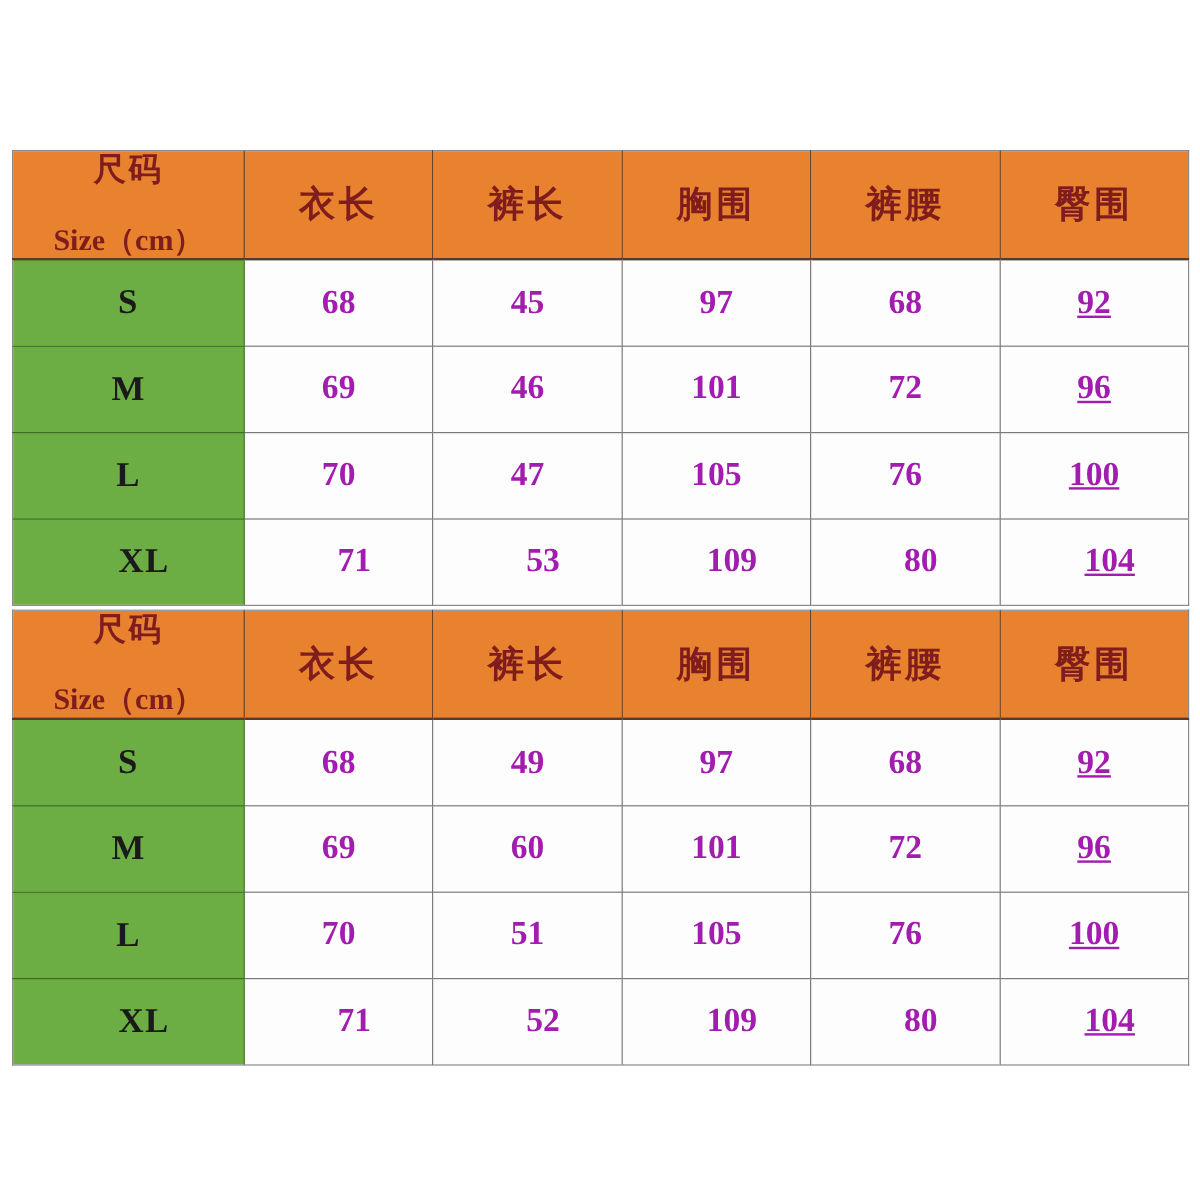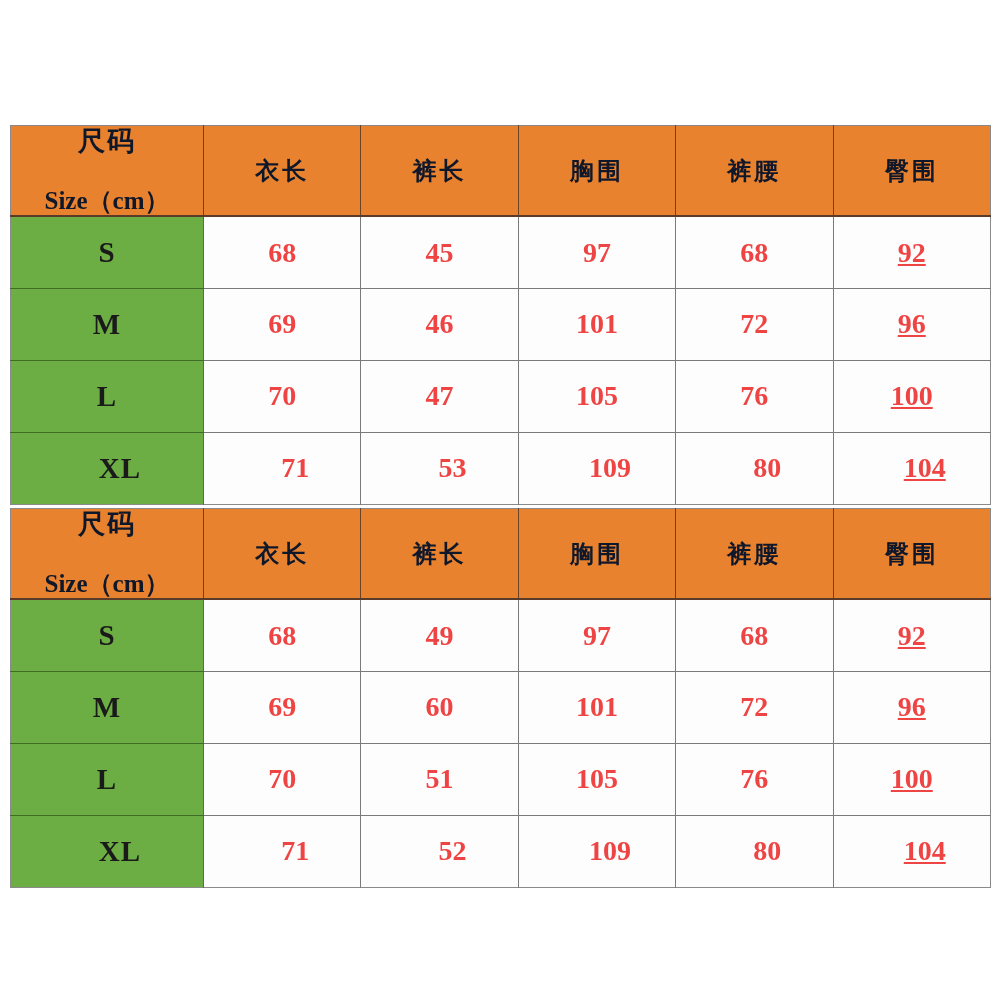--- a/index.html
+++ b/index.html
@@ -39,21 +39,21 @@
 
   .size-table col.col-size { width: 193px; }
   .size-table col.col-data { width: 157.4px; }
 
   
   .size-table thead tr {
     height: 80px;
   }
   .size-table th {
     background: #e8822e;
-    color: #0f172a;
+    color: #7f1d1d;
     font-weight: bold;
     text-align: center;
     vertical-align: middle;
     border-right: 1px solid #6b4326;
     border-bottom: 2px solid #5a3a28;
     padding: 0 2px;
     line-height: 1.18;
   }
   .size-table th:last-child { border-right: none; text-align: center; }
 
@@ -66,34 +66,34 @@
     font-size: 27px;
     letter-spacing: 2px;
   }
   .th-size .line-en {
     display: block;
     font-size: 25px;
     letter-spacing: 0px;
     margin-top: 28px;
   }
   .th-measure {
-    font-size: 24px;
+    font-size: 30px;
     letter-spacing: 3px;
   }
 
   
   .size-table tbody tr {
     height: 72px;
   }
   .size-table td {
     text-align: center;
     vertical-align: middle;
     font-size: 28px;
     font-weight: bold;
-    color: #ef4444;
+    color: #a21caf;
     background: #fdfdfd;
     border-right: 1px solid #7a7a7a;
     border-bottom: 1px solid #7a7a7a;
   }
   .size-table td:last-child { border-right: none; text-decoration: underline; }
   .size-table tbody tr:last-child td { border-bottom: none; padding-left: 27px; }
 
   .size-table td.size-cell {
     background: #6cae43;
     color: #1a1a1a;

